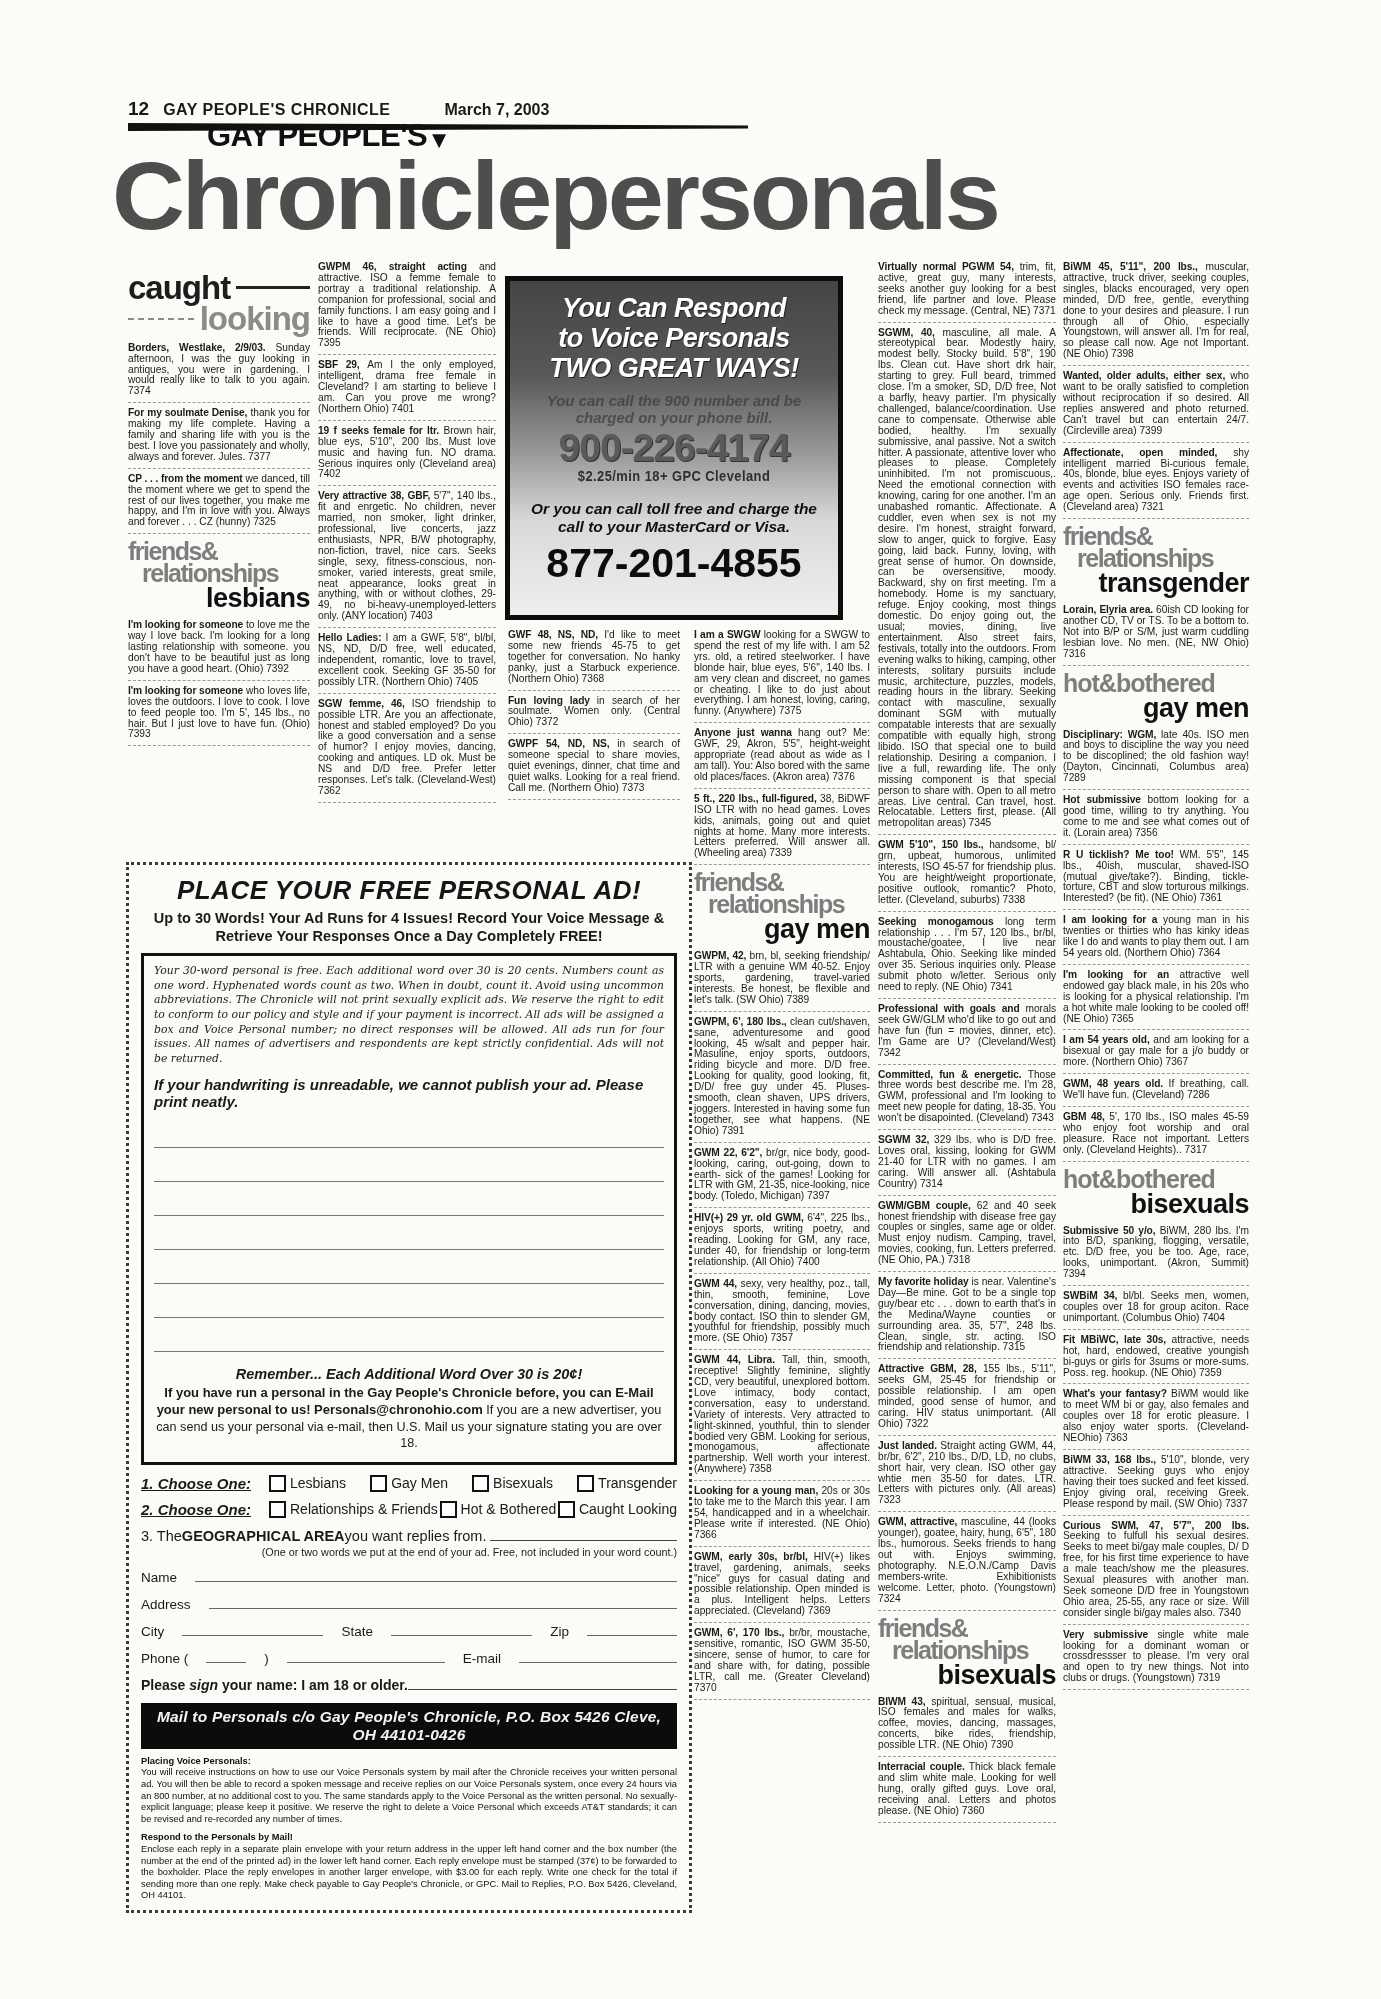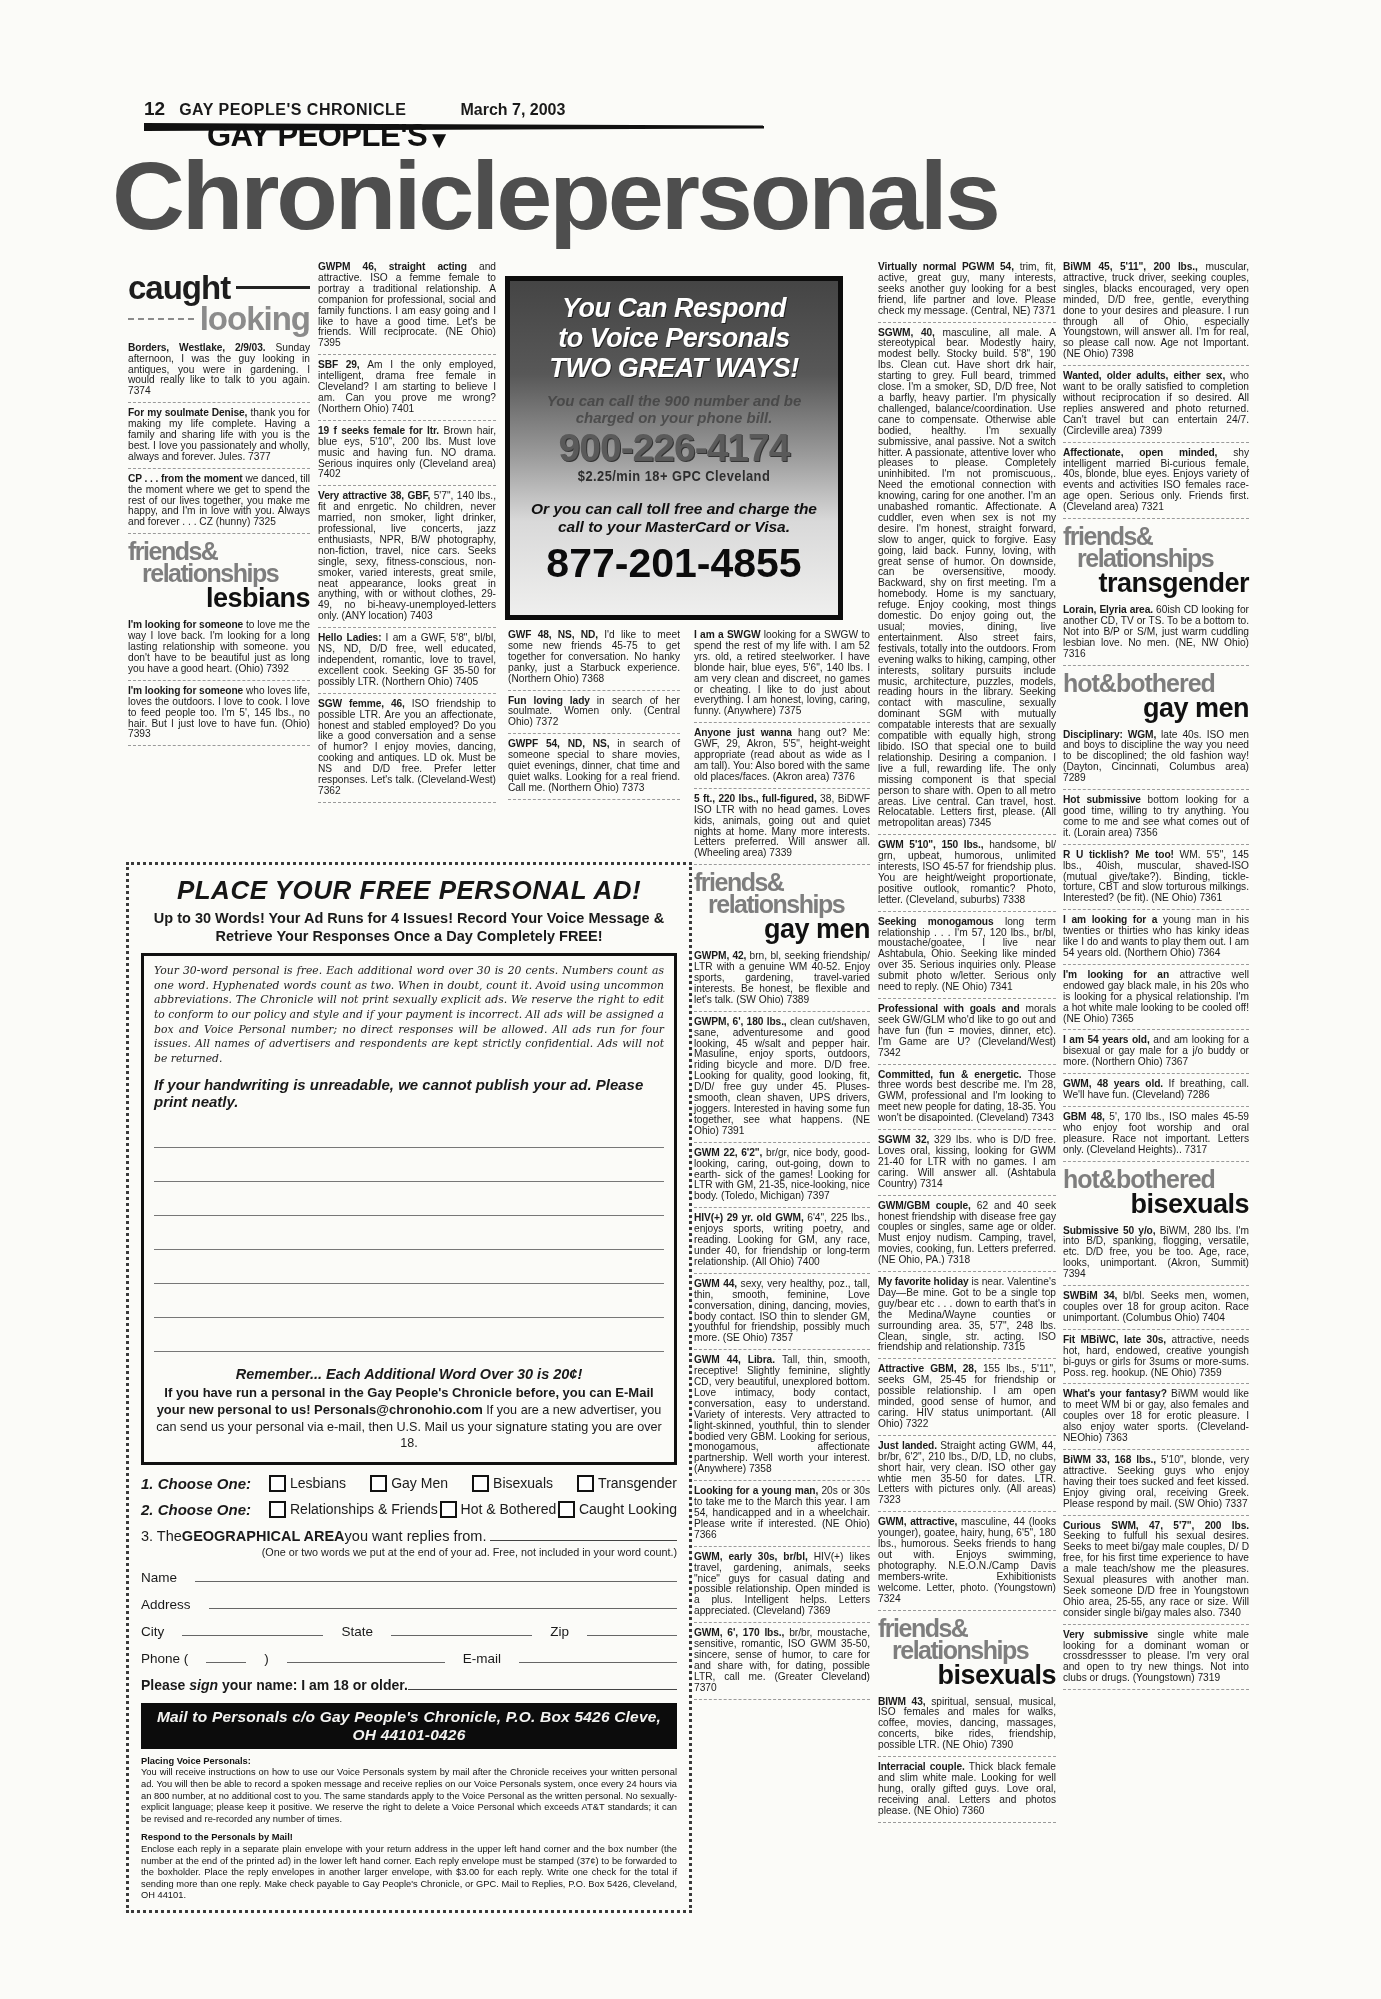--- a/index.html
+++ b/index.html
@@ -1,19 +1,19 @@
 <!DOCTYPE html>
 <html><head>
 <meta charset="utf-8">
 <style>
   html,body{margin:0;padding:0;background:#e8e8e4;}
   .page{position:relative;width:1381px;height:1999px;background:#fbfbf8;overflow:hidden;
         font-family:"Liberation Sans",sans-serif;color:#1a1a1a;}
   
-  .topstrip{position:absolute;left:144px;top:98px;width:620px;}
+  .topstrip{position:absolute;left:128px;top:98px;width:620px;}
   .topline{display:flex;align-items:baseline;gap:14px;font-weight:bold;}
   .pgnum{font-size:19px;}
   .pub{font-size:16px;letter-spacing:.5px;}
   .date{font-size:16px;margin-left:40px;}
   .toprule{margin-top:3px;height:8px;background:#111;clip-path:polygon(0 0,100% 30%,100% 70%,0 100%);}
   
   .masthead{position:absolute;left:112px;top:118px;width:1160px;height:130px;}
   .kicker{position:absolute;left:95px;top:0;font-size:31px;font-weight:bold;color:#111;letter-spacing:-.5px;}
   .kicker .tri{font-size:24px;vertical-align:-2px;}
   .bigtitle{position:absolute;left:0;top:22px;font-size:97px;font-weight:bold;color:#4e4e4e;
@@ -49,21 +49,21 @@
   .f-sub{text-align:center;font-size:14.5px;font-weight:800;line-height:1.25;margin-top:3px;}
   .innerbox{border:3px solid #111;margin-top:8px;padding:8px 10px 10px;}
   .f-policy{font-family:"DejaVu Serif",serif;font-style:italic;font-size:10.8px;line-height:1.35;color:#222;text-align:justify;}
   .f-hand{font-size:15px;font-weight:800;font-style:italic;margin:10px 0 4px;}
   .wline{height:33px;border-bottom:1.5px solid #777;}
   .f-remember{text-align:center;font-weight:800;font-style:italic;font-size:14.5px;margin-top:14px;}
   .f-email{text-align:center;font-size:12.6px;line-height:1.3;margin-top:3px;}
   .f-email b{font-size:13px;}
   .steps{margin-top:10px;font-size:14px;}
   .steprow{display:flex;align-items:center;margin-top:9px;gap:10px;}
-  .steplabel{font-weight:800;font-style:italic;font-size:15px;width:118px;flex:none;}
+  .steplabel{font-weight:800;font-style:italic;font-size:15px;width:118px;flex:none;text-decoration:underline;}
   .opts{display:flex;flex:1;justify-content:space-between;align-items:center;}
   .opt{display:flex;align-items:center;gap:4px;font-size:14px;}
   .cb{width:13px;height:13px;border:2px solid #111;flex:none;background:#fff;}
   .step3{margin-top:10px;font-size:14.5px;display:flex;align-items:baseline;}
   .step3 .ln{flex:1;border-bottom:1.5px solid #444;margin-left:4px;}
   .step3note{text-align:right;font-size:10.8px;margin-top:2px;color:#222;}
   .frow{display:flex;align-items:baseline;margin-top:11px;font-size:13.5px;gap:18px;}
   .frow .ln{border-bottom:1.2px solid #666;flex:1;height:12px;}
   .frow .lbl{flex:none;}
   .signrow{display:flex;align-items:baseline;margin-top:11px;font-size:14px;font-weight:800;}

